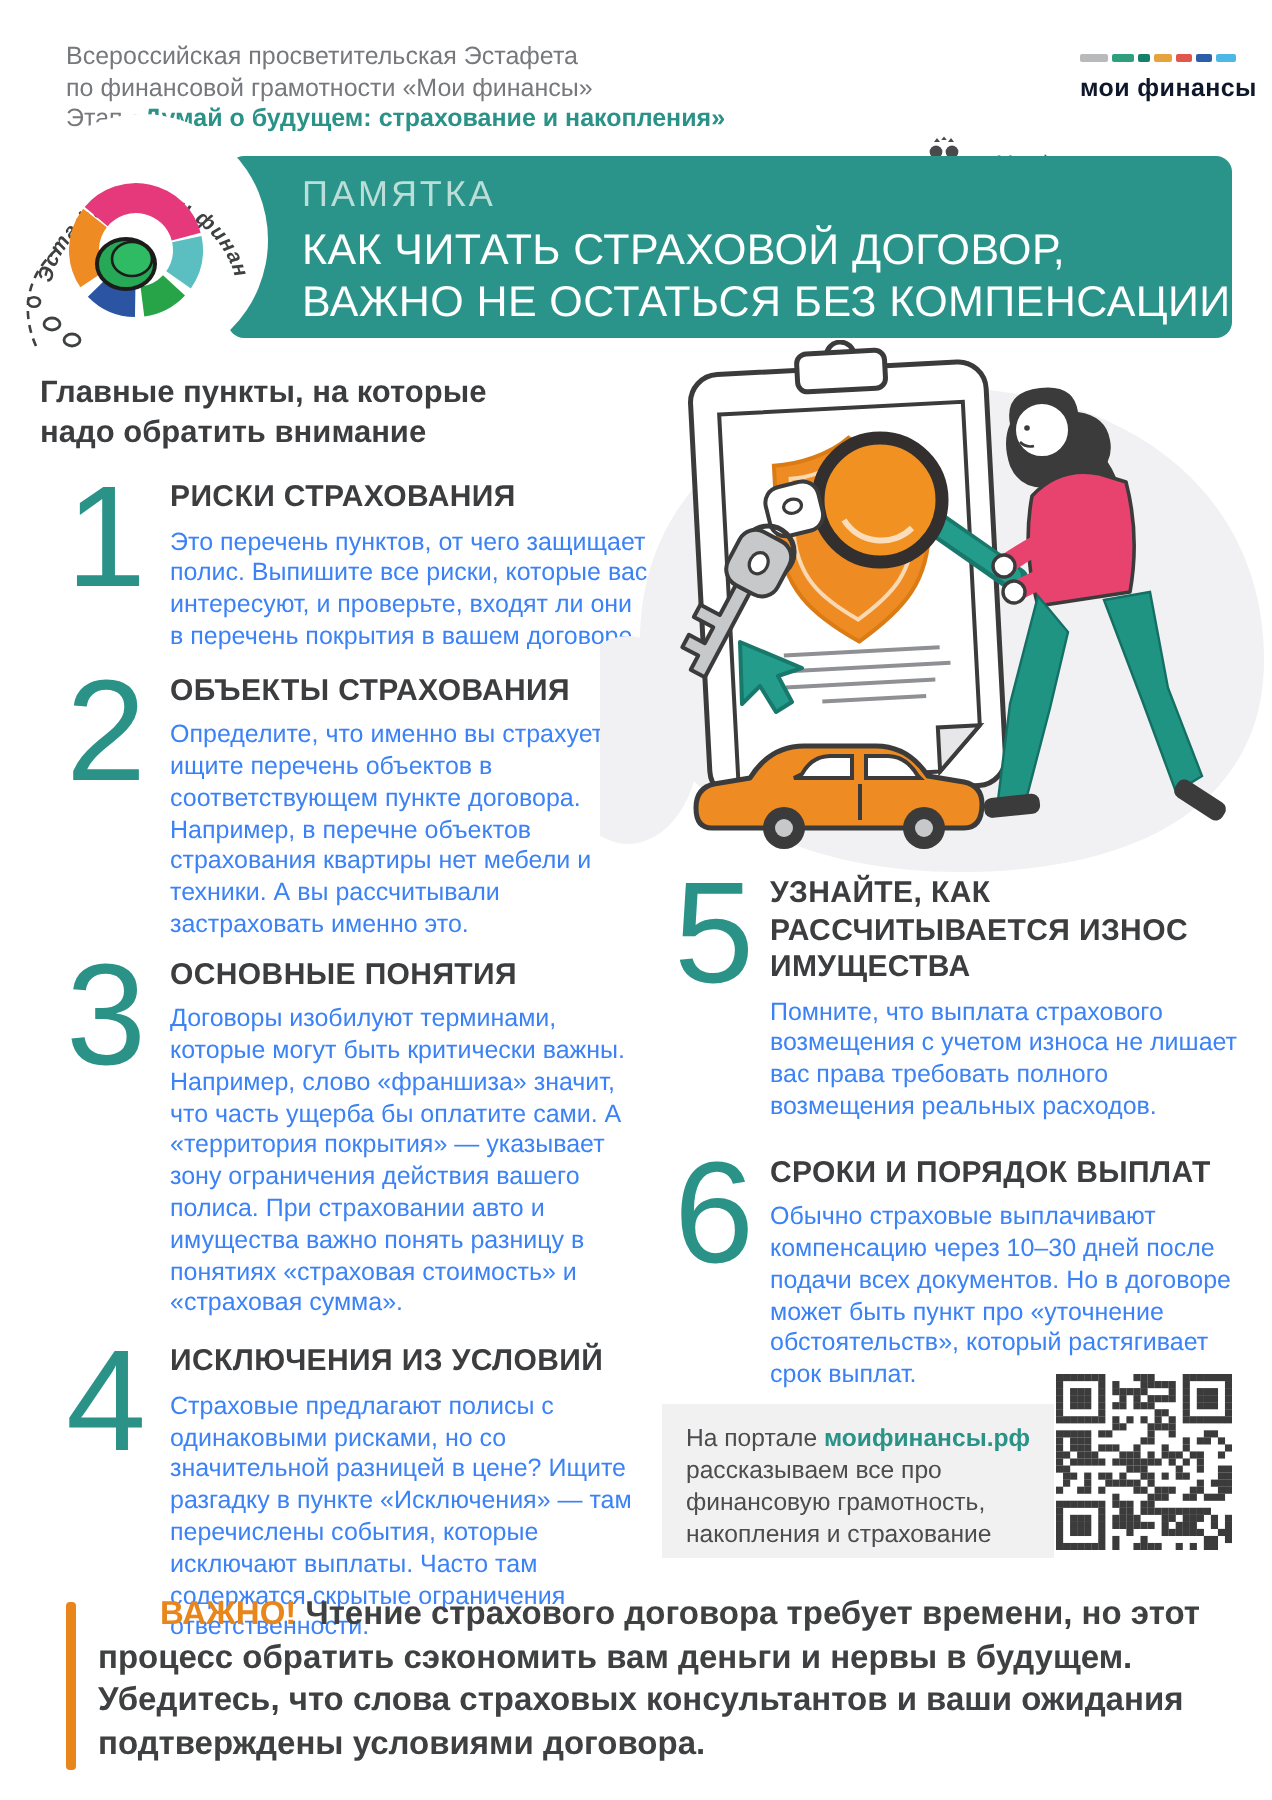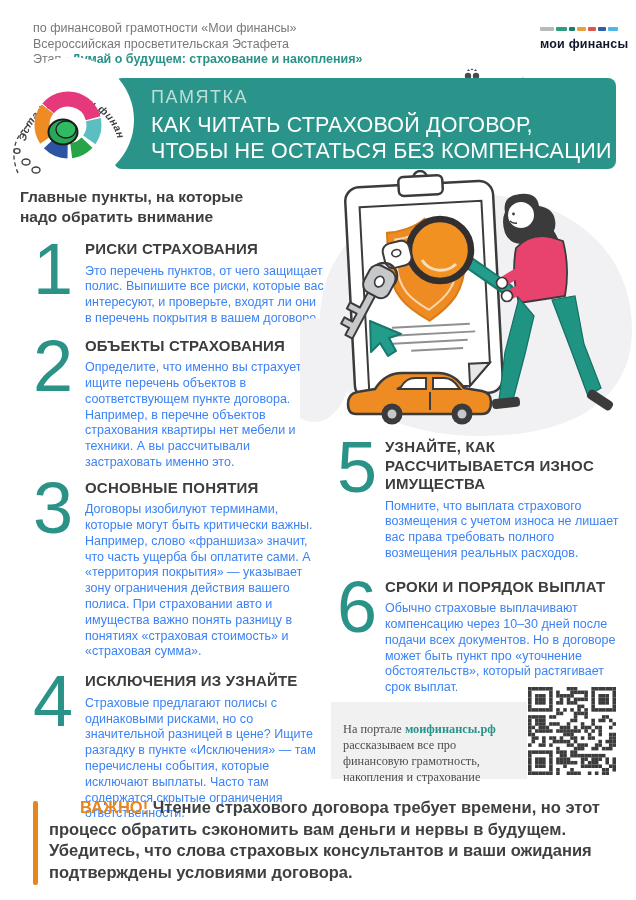--- a/index.html
+++ b/index.html
@@ -38,37 +38,37 @@
   .item p{margin:0;font-size:12.5px;line-height:15.8px;color:#3b82f6;}
   .i1{margin-bottom:8px;}
   .i2{margin-bottom:6px;}
   .i3{margin-bottom:10px;}
   .i5{margin-bottom:14px;}
   
   .illu{position:absolute;left:300px;top:170px;width:332px;height:270px;}
   
   .portal-box{
     position:absolute;left:331px;top:702px;width:196px;height:77px;background:#F1F1F2;
-    box-sizing:border-box;padding:19px 12px;font-size:12.3px;line-height:16px;color:#4B4C4E;font-family:Liberation Serif, serif;
+    box-sizing:border-box;padding:9px 12px;font-size:12.3px;line-height:16px;color:#4B4C4E;
   }
   .portal-box .link{color:#2A9287;font-weight:bold;}
   .qr{position:absolute;left:528px;top:687px;width:88px;height:88px;}
   
   .foot-bar{position:absolute;left:33px;top:801px;width:5px;height:84px;background:#E8861C;border-radius:2px;}
   .foot-text{position:absolute;left:49px;top:797px;width:565px;font-size:16.5px;line-height:21.5px;font-weight:bold;color:#3F4041;}
   .foot-text .warn{color:#E8861C;margin-left:31px;}
 </style>
 </head>
 <body>
 
 <div class="page">
 
   <div class="tophead">
+    <div>Всероссийская просветительская Эстафета</div>
     <div>по финансовой грамотности «Мои финансы»</div>
-    <div>Всероссийская просветительская Эстафета</div>
     <div><span>Этап </span><span class="hl">«Думай о будущем: страхование и накопления»</span></div>
   </div>
 
   <div class="minfin">
     <svg width="40" height="40" viewBox="0 0 40 40">
       <g fill="none" stroke="#4A4A4C" stroke-width="1.6" stroke-linecap="round">
         <path d="M6,14 Q2,20 7,26 M4,11 Q-1,20 6,30 M34,14 Q38,20 33,26 M36,11 Q41,20 34,30"></path>
         <path d="M8,16 Q5,21 9,27 M32,16 Q35,21 31,27"></path>
       </g>
       <g fill="#4A4A4C">
@@ -97,21 +97,21 @@
         <span style="background: rgb(77, 183, 229); width: 11px;"></span>
       </div>
     <div class="mf-label">мои финансы</div>
   </div>
 
   <div class="banner">
     <div class="banner-inner">
       <div class="kicker">ПАМЯТКА</div>
       <div class="banner-title">
         <div>КАК ЧИТАТЬ СТРАХОВОЙ ДОГОВОР,</div>
-        <div>ЧТОБЫ НЕ ОСТАТЬСЯ БЕЗ КОМПЕНСАЦИИ</div>
+        <div>ВАЖНО НЕ ОСТАТЬСЯ БЕЗ КОМПЕНСАЦИИ</div>
       </div>
     </div>
   </div>
 
   <div class="badge-circle"></div>
   <svg class="badge-svg" width="128" height="128" viewBox="0 0 128 128">
     <defs>
         <path id="arcpath" d="M 19,92 A 47 47 0 0 1 112,86" fill="none"></path>
       </defs>
     <text font-size="10.5" font-style="italic" font-weight="bold" fill="#3F4040" letter-spacing="0.4">
@@ -152,21 +152,21 @@
     <div class="item i3">
       <div class="num">3</div>
       <div class="body">
           <h3>ОСНОВНЫЕ ПОНЯТИЯ</h3>
         <p>Договоры изобилуют терминами, которые могут быть критически важны. Например, слово «франшиза» значит, что часть ущерба бы оплатите сами. А «территория покрытия» — указывает зону ограничения действия вашего полиса. При страховании авто и имущества важно понять разницу в понятиях «страховая стоимость» и «страховая сумма».</p>
         </div>
     </div>
     <div class="item i4">
       <div class="num">4</div>
       <div class="body">
-          <h3>ИСКЛЮЧЕНИЯ ИЗ УЗНАЙТЕ</h3>
+          <h3>ИСКЛЮЧЕНИЯ ИЗ УСЛОВИЙ</h3>
         <p>Страховые предлагают полисы с одинаковыми рисками, но со значительной разницей в цене? Ищите разгадку в пункте «Исключения» — там перечислены события, которые исключают выплаты. Часто там содержатся скрытые ограничения ответственности.</p>
         </div>
     </div>
   </div>
 
   <svg class="illu" viewBox="0 0 332 270">
     <path d="M 20,150 C 20,70 90,20 180,24 C 270,28 332,80 332,160 C 332,230 272,266 180,266 C 95,266 20,230 20,150 Z" fill="#F1F1F3"></path>
     <ellipse cx="14" cy="200" rx="36" ry="52" fill="#F1F1F3"></ellipse>
 
     <g transform="rotate(-3 124 120)">

